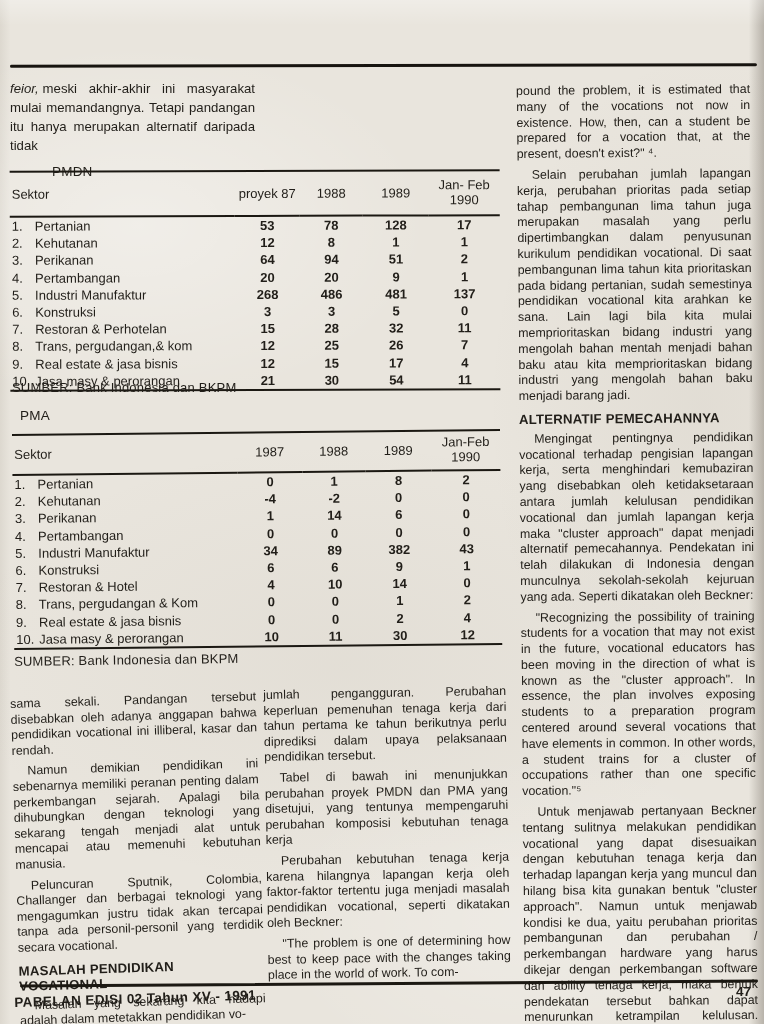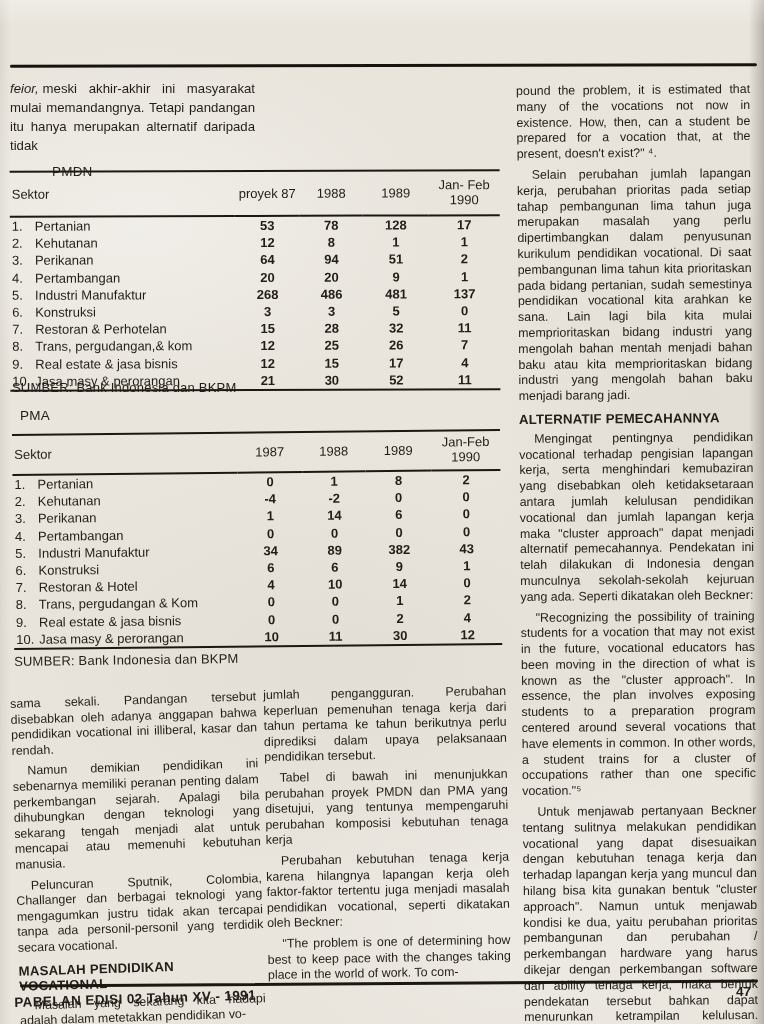--- a/index.html
+++ b/index.html
@@ -179,21 +179,21 @@
           <td class="num">12</td>
           <td class="num">15</td>
           <td class="num">17</td>
           <td class="num">4</td>
         </tr>
 
         <tr>
           <td class="name-cell"><span class="row-no">10.</span><span>Jasa masy &amp; perorangan</span></td>
           <td class="num">21</td>
           <td class="num">30</td>
-          <td class="num">52</td>
+          <td class="num">54</td>
           <td class="num">11</td>
         </tr>
       </tbody>
   </table>
 
   <div class="source-line pmdn-source">SUMBER: Bank Indonesia dan BKPM</div>
 
   <div class="tbl-label pma-label">PMA</div>
 
   <table class="sector-table pma-table">

